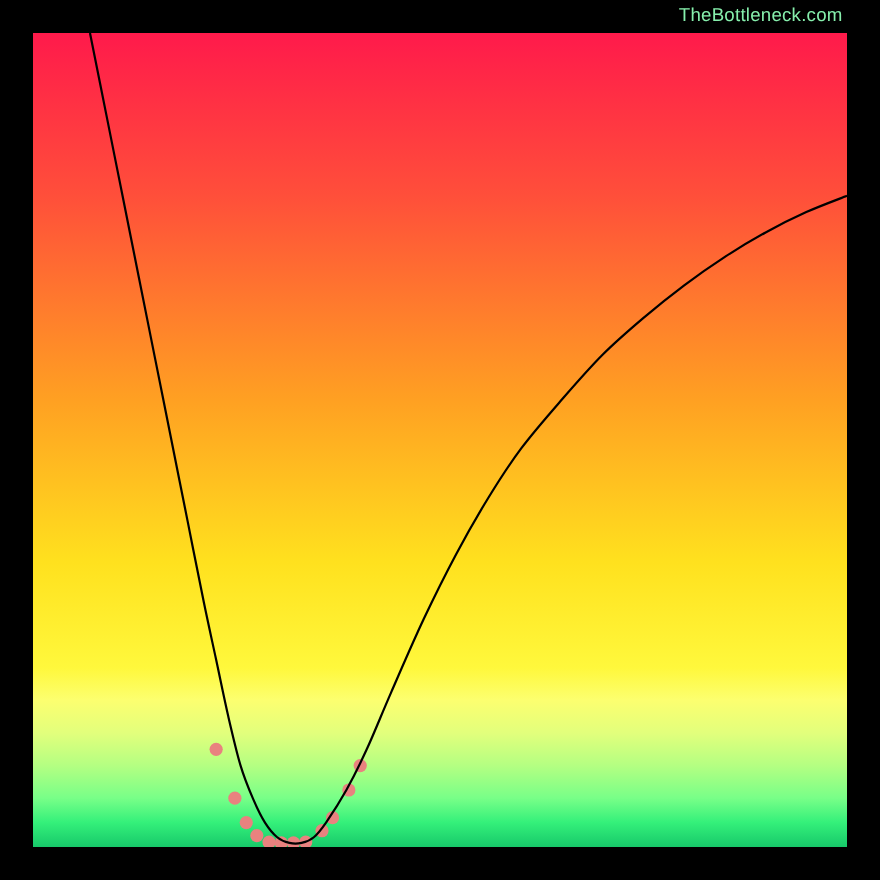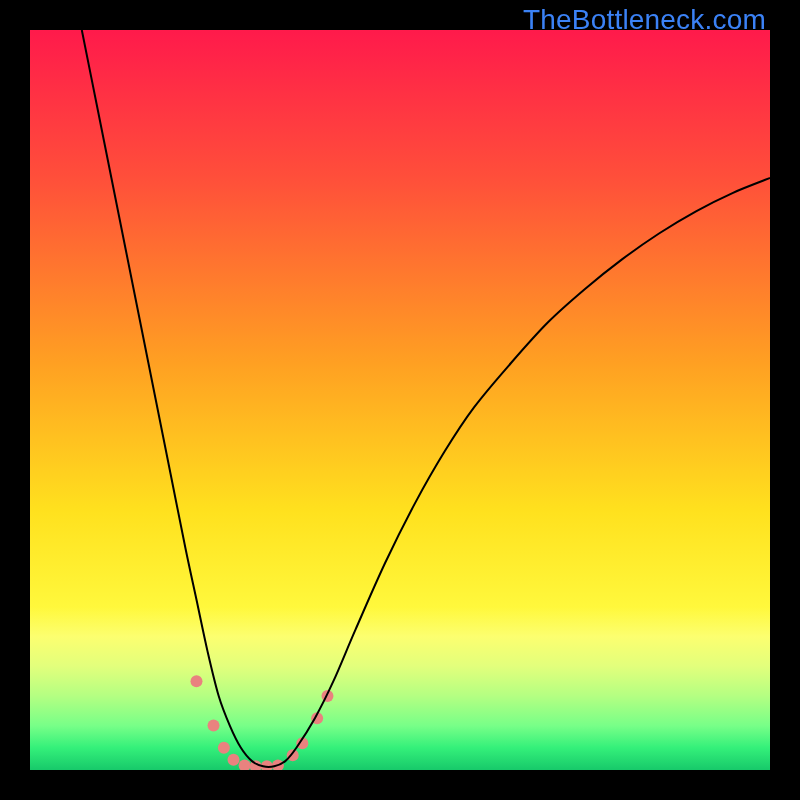--- a/index.html
+++ b/index.html
@@ -26,22 +26,22 @@
     position: absolute;
     inset: 0;
     width: 740px;
     height: 740px;
   }
   .watermark {
     position: absolute;
     top: 4px;
     right: 34px;
     font-family: Arial, Helvetica, sans-serif;
-    font-size: 28px;
-    color: #3b82f6;
+    font-size: 17px;
+    color: #86efac;
     letter-spacing: 0.2px;
   }
 </style>
 </head>
 <body>
 
 <div class="frame">
   <div class="plot">
     <svg class="gradient" viewBox="0 0 740 740" preserveAspectRatio="none">
       <defs>

